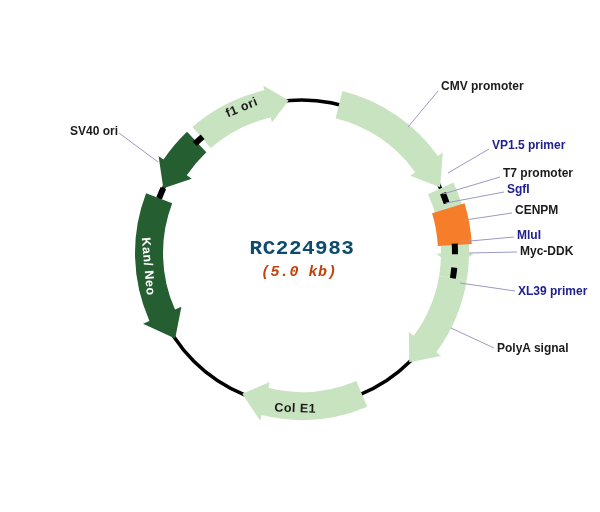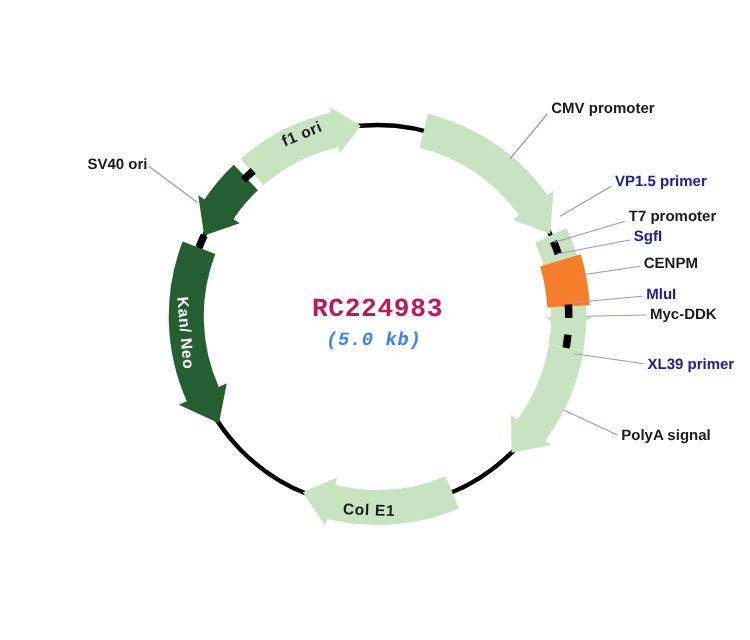--- a/index.html
+++ b/index.html
@@ -2,23 +2,23 @@
 <html><head>
 <meta charset="utf-8">
 <style>
   html,body{margin:0;padding:0;background:#ffffff;}
   .canvas{position:relative;width:600px;height:512px;background:#ffffff;overflow:hidden;
           font-family:"Liberation Sans",sans-serif;}
   .canvas svg{position:absolute;left:0;top:0;}
   .callout{font:700 12px "Liberation Sans",sans-serif;}
   .arcLabel{font:700 12.5px "Liberation Sans",sans-serif;letter-spacing:.5px;}
   .center-title{position:absolute;left:302px;top:237px;transform:translateX(-50%);
-    font:700 21px "Liberation Mono",monospace;letter-spacing:.5px;color:#be185d;white-space:nowrap;}
+    font:700 21px "Liberation Mono",monospace;letter-spacing:.5px;color:#0c4a6e;white-space:nowrap;}
   .center-size{position:absolute;left:299px;top:264px;transform:translateX(-50%);
-    font:italic 700 15px "Liberation Mono",monospace;letter-spacing:.5px;color:#3b82f6;white-space:nowrap;}
+    font:italic 700 15px "Liberation Mono",monospace;letter-spacing:.5px;color:#c2410c;white-space:nowrap;}
 </style>
 </head>
 <body>
 
 <div class="canvas">
   <svg id="map" width="600" height="512" viewBox="0 0 600 512">
       <circle cx="302" cy="253" r="153" fill="none" stroke="#000000" stroke-width="3.5"></circle>
       <path d="M 453.35 182.42 A 167 167 0 0 1 466.71 280.56 L 439.09 275.94 A 139 139 0 0 0 427.98 194.26 Z" fill="#c8e3bf"></path>
       <path d="M 342.4 90.96 A 167 167 0 0 1 437.96 156.02 L 442.84 152.54 L 440.1 187.13 L 410.28 175.77 L 415.16 172.28 A 139 139 0 0 0 335.63 118.13 Z" fill="#c8e3bf"></path>
       <path d="M 464.57 203.3 A 170 170 0 0 1 471.77 244.1 L 437.81 245.88 A 136 136 0 0 0 432.06 213.24 Z" fill="#f67e2b"></path>

